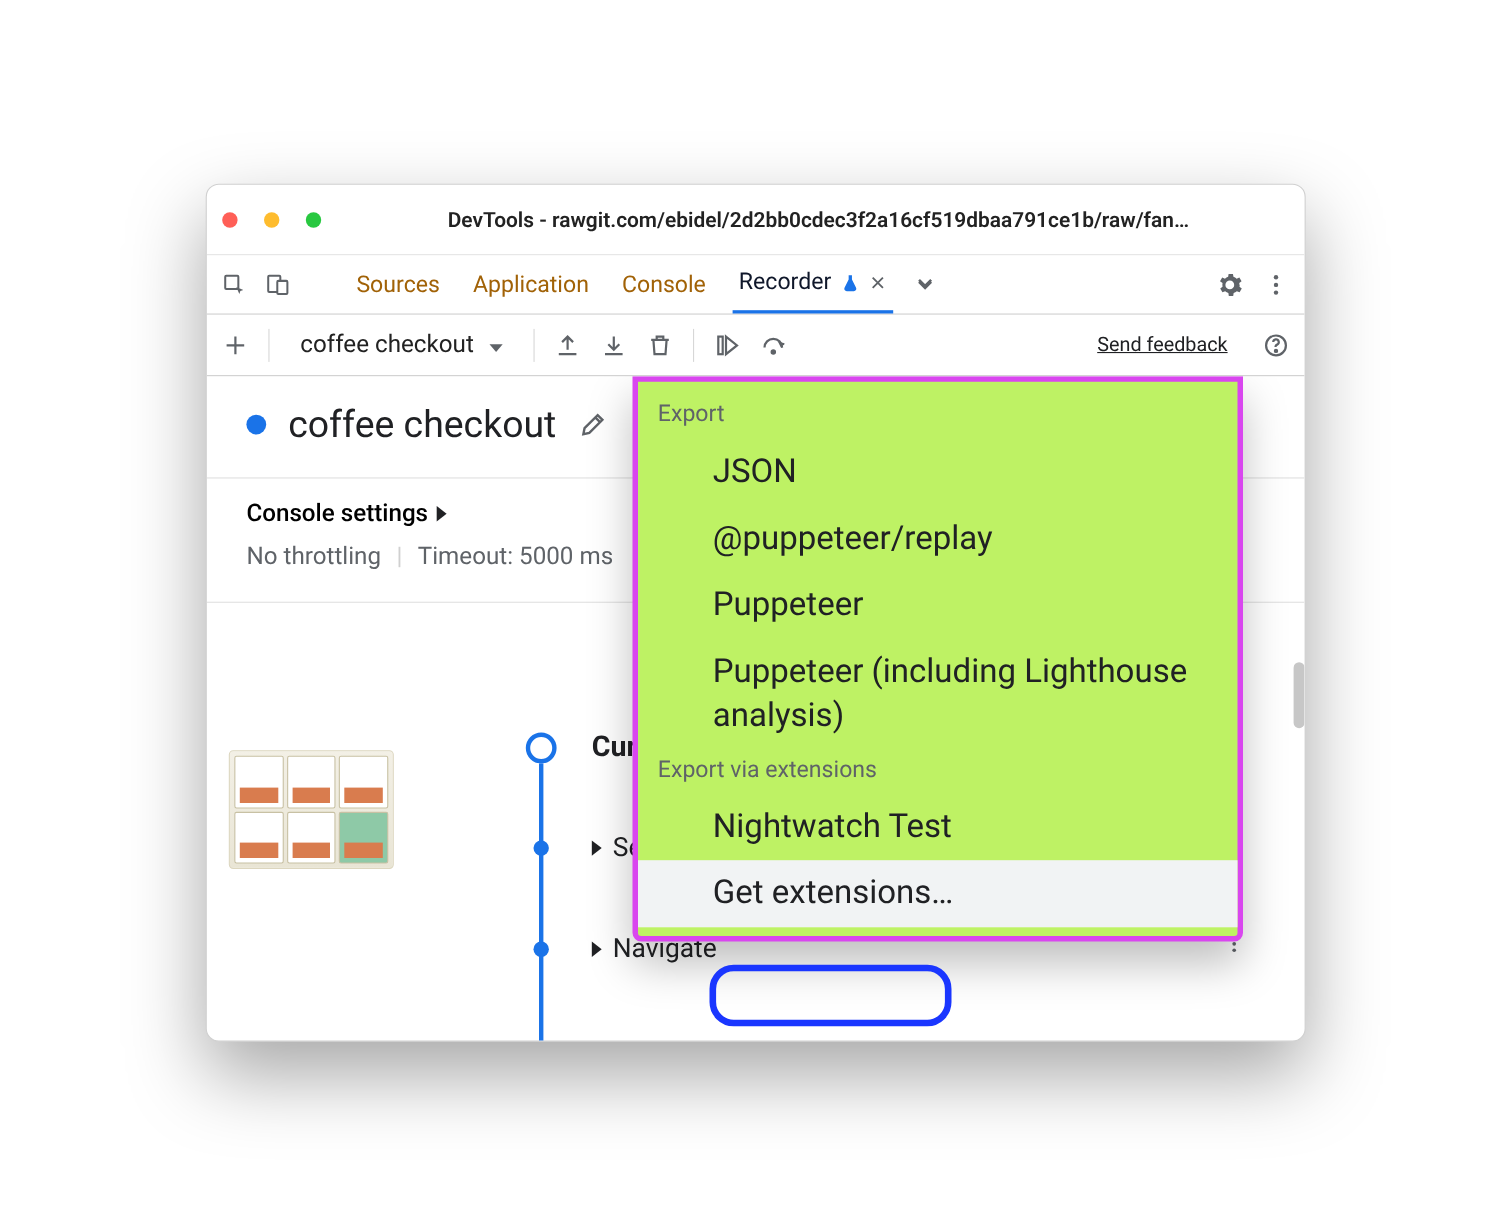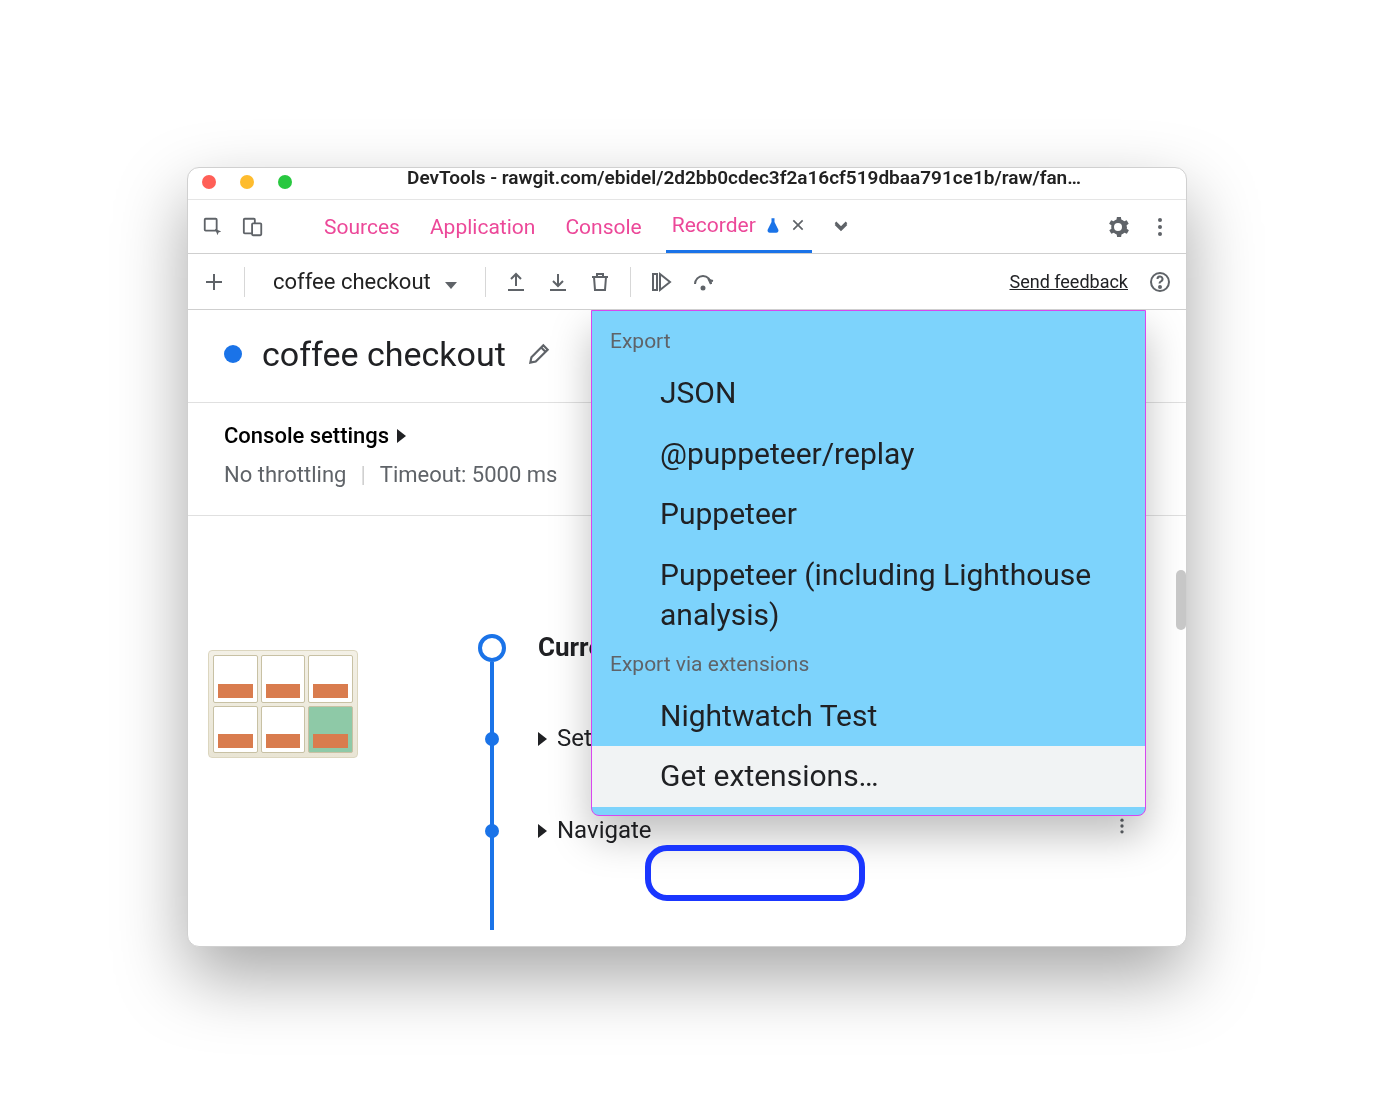--- a/index.html
+++ b/index.html
@@ -17,23 +17,23 @@
     height: 780px;
     background: #fff;
     border: 1px solid #d0d0d0;
     border-radius: 12px;
     box-shadow: 0 30px 70px rgba(0,0,0,0.35);
     overflow: hidden;
     position: relative;
   }
   .titlebar {
     display: flex;
-    align-items: flex-end;
+    align-items: center;
     padding: 10px 14px;
-    height: 32px;
+    height: 64px;
     gap: 24px;
     border-bottom: 1px solid #e5e5e5;
   }
   .traffic { width: 14px; height:14px; border-radius:50%; }
   .t-red { background:#ff5f57; }
   .t-yellow { background:#febc2e; }
   .t-green { background:#28c840; }
   .title {
     flex: 1; text-align:center; font-size: 19px; font-weight:600;
     color:#222;
@@ -42,40 +42,40 @@
   }
   .tabs {
     display:flex; align-items:center; height:54px;
     border-bottom: 1px solid #cfcfcf;
     padding: 0 14px;
     gap: 18px;
   }
   .tab-icon { width: 22px; height: 22px; color:#5f6368; }
   .tab-spacer { width: 18px; }
   .tab {
-    font-size: 21px; color:#ec4899; padding: 0 6px;
+    font-size: 21px; color:#a16207; padding: 0 6px;
     display:flex; align-items:center; gap:8px; height:100%;
   }
   .tab.active {
-    color:#ec4899; border-bottom: 3px solid #1a73e8;
+    color:#0f172a; border-bottom: 3px solid #1a73e8;
     font-weight: 400;
   }
   .tabs-right { margin-left:auto; display:flex; align-items:center; gap:18px; }
   .toolbar {
     display:flex; align-items:center; height:56px;
     border-bottom: 1px solid #cfcfcf;
     padding: 0 14px; gap: 18px;
   }
   .name-select {
     display:flex; align-items:center; gap: 14px;
     font-size: 22px; color:#222; padding: 0 10px;
   }
   .vsep { width:1px; height:30px; background:#d7d7d7; }
   .toolbar-icon { width:24px; height:24px; color:#5f6368; }
-  .toolbar-right { margin-left:auto; display:flex; align-items:center; gap: 20px; }
+  .toolbar-right { margin-left:auto; display:flex; align-items:center; gap: 32px; }
   .feedback { font-size:18px; text-decoration: underline; color:#202124; }
   .content { position: relative; height: calc(100% - 48px - 54px - 56px); overflow:hidden;}
   .header-row {
     display:flex; align-items:center; padding: 24px 24px 28px 36px;
     gap: 20px;
   }
   .dot { width:18px; height:18px; border-radius:50%; background:#1a73e8; }
   .rec-name { font-size: 34px; color:#202124; }
   .replay-zone {
     border-top: 1px solid #e0e0e0;
@@ -105,23 +105,23 @@
   }
   .circle { position:absolute; left: 0; top:0; width:28px; height:28px; border:4px solid #1a73e8; border-radius:50%; background:#fff;}
   .vline { position:absolute; left:12px; top:28px; width:4px; height:400px; background:#1a73e8; }
   .bullet { position:absolute; left:7px; width:14px; height:14px; background:#1a73e8; border-radius:50%;}
   .step-label { position:absolute; left:60px; font-size:24px; color:#202124; display:flex; align-items:center; gap:10px;}
   .step0 { top: -2px; font-weight:700; font-size:26px;}
   .kebab-step { position:absolute; right: 24px; color:#5f6368; font-size: 24px; }
 
   
   .dd {
-    position:absolute; left: 403px; top: 0;
-    width: 555px; background:#7dd3fc;
-    border: 1px solid #d946ef; border-radius: 0 0 8px 8px;
+    position:absolute; left: 387px; top: 0;
+    width: 555px; background:#bef264;
+    border: 5px solid #d946ef; border-radius: 0 0 8px 8px;
     box-shadow: 0 20px 40px rgba(0,0,0,0.25);
     padding: 12px 0 8px 0;
   }
   .dd-title { font-size:21px; color:#5f6368; padding: 6px 18px 10px 18px; }
   .dd-item {
     font-size: 30px; color:#202124; padding: 10px 18px 10px 68px;
     line-height: 1.35;
   }
   .dd-item.highlight { background:#f1f3f4; }
   .pill {

